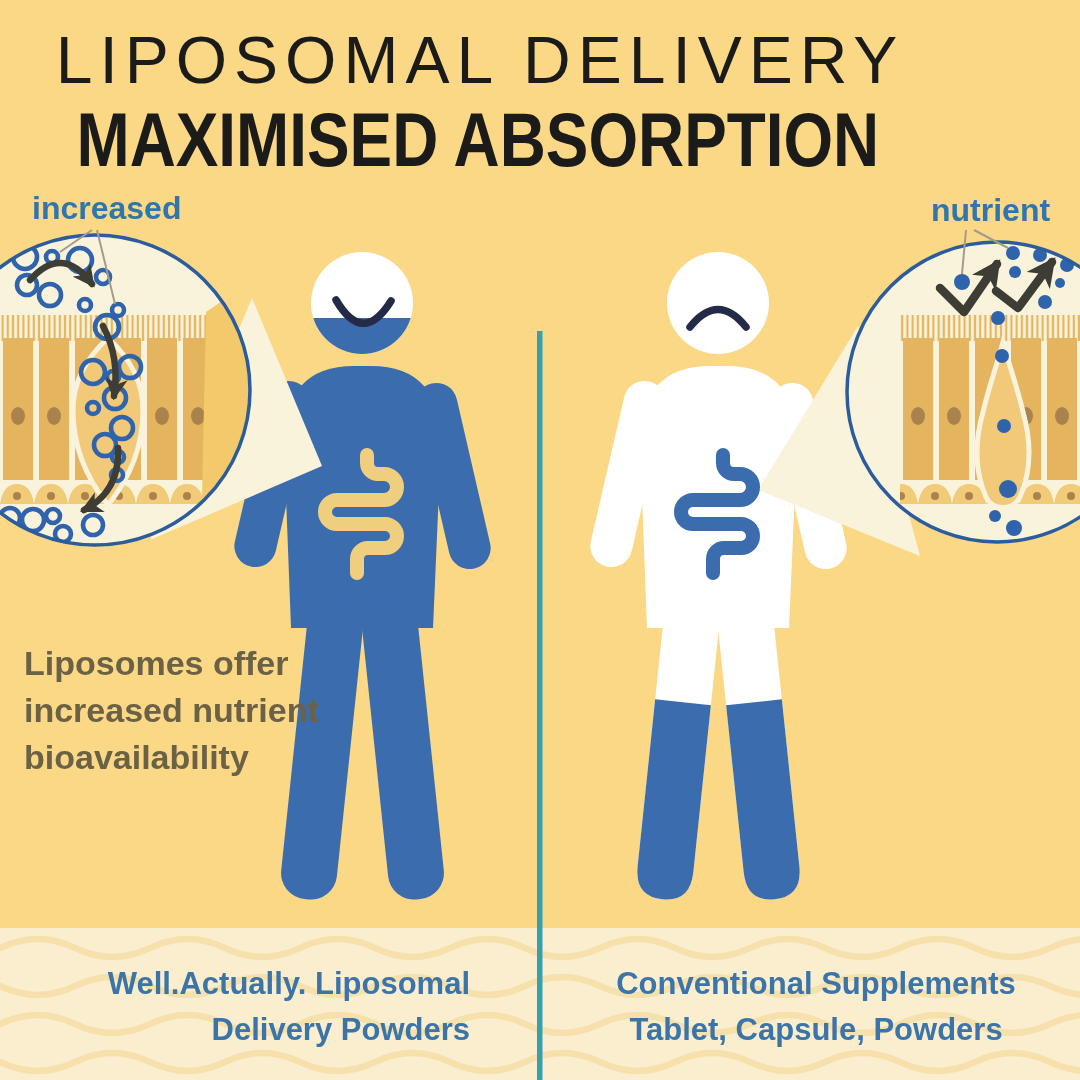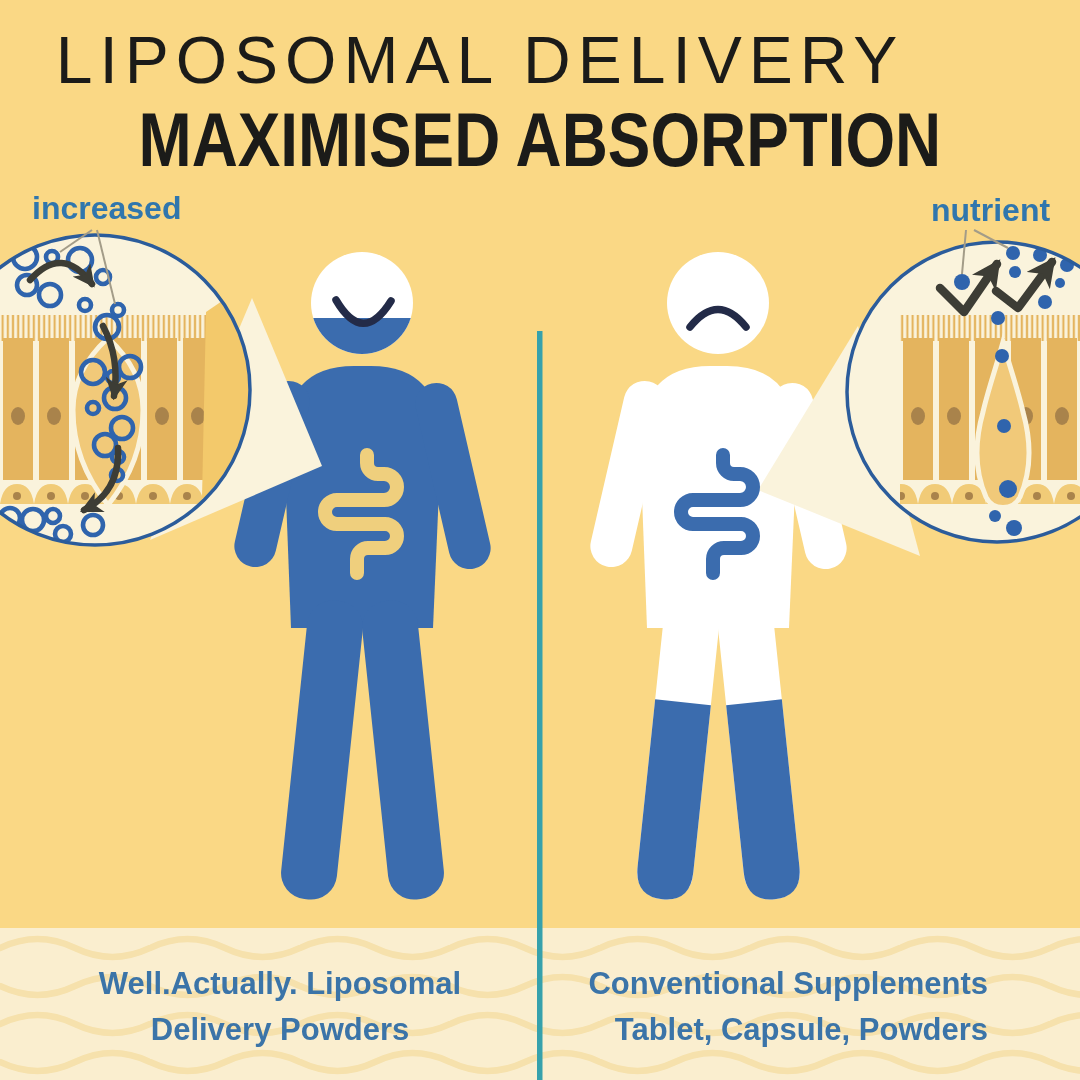--- a/index.html
+++ b/index.html
@@ -27,31 +27,31 @@
   .arrow{fill:none;stroke:var(--c-arrow,#3D3D35);stroke-width:6.5;stroke-linecap:round;stroke-linejoin:round}
   .arrow-thick{fill:none;stroke:var(--c-arrow,#3D3D35);stroke-width:8.5;stroke-linecap:round;stroke-linejoin:round}
   .ah{fill:var(--c-arrow,#3D3D35)}
   .leader{fill:none;stroke:var(--c-leader,#A39C88);stroke-width:2}
   .s-wave{fill:none;stroke:var(--c-wave,#F6E1AC);stroke-width:6.5;stroke-linecap:round}
 
   
   .txt{position:absolute;white-space:nowrap}
   .title1{left:0;top:22px;width:960px;text-align:center;
     font-size:66px;font-weight:300;letter-spacing:7px;color:var(--c-title,#1B1B19)}
-  .title2{left:0;top:96px;width:1080px;text-align:center;color:var(--c-title,#1B1B19)}
+  .title2{left:0;top:96px;width:1080px;text-align:left;color:var(--c-title,#1B1B19)}
   .title2 span{display:inline-block;font-size:76px;font-weight:800;letter-spacing:0;
     transform:scaleX(.84);transform-origin:50% 50%}
   .callout{font-size:32px;font-weight:700;color:var(--c-label,#3076AD)}
   .callout.left{left:32px;top:190px}
   .callout.right{left:931px;top:192px}
   .benefit{left:24px;top:640px;font-size:34px;font-weight:600;line-height:47px;
     color:var(--c-olive,#6B6147);white-space:nowrap}
   .caption{font-size:31px;font-weight:700;line-height:46px;color:var(--c-caption,#3B74A8)}
-  .caption.left{left:90px;top:961px;width:380px;text-align:center}
-  .caption.right{left:588px;top:961px;width:400px;text-align:right}
+  .caption.left{left:90px;top:961px;width:380px;text-align:right}
+  .caption.right{left:616px;top:961px;width:400px;text-align:center}
 </style>
 </head>
 <body>
 
 <div class="canvas">
 
 <svg class="art" viewBox="0 0 1080 1080">
   <defs>
     <clipPath id="clipL">
           <circle cx="95" cy="390" r="155"></circle>
@@ -211,20 +211,25 @@
 </svg>
 
 <div class="txt title1">LIPOSOMAL DELIVERY</div>
 <div class="txt title2">
   <span>MAXIMISED ABSORPTION</span>
 </div>
 
 <div class="txt callout left">increased</div>
 <div class="txt callout right">nutrient</div>
 
+<div class="txt benefit">
+  <div>Liposomes offer</div>
+  <div>increased nutrient</div>
+  <div>bioavailability</div>
+</div>
 
 <div class="txt caption left">
   <div>Well.Actually. Liposomal</div>
   <div>Delivery Powders</div>
 </div>
 <div class="txt caption right">
   <div>Conventional Supplements</div>
   <div>Tablet, Capsule, Powders</div>
 </div>
 

